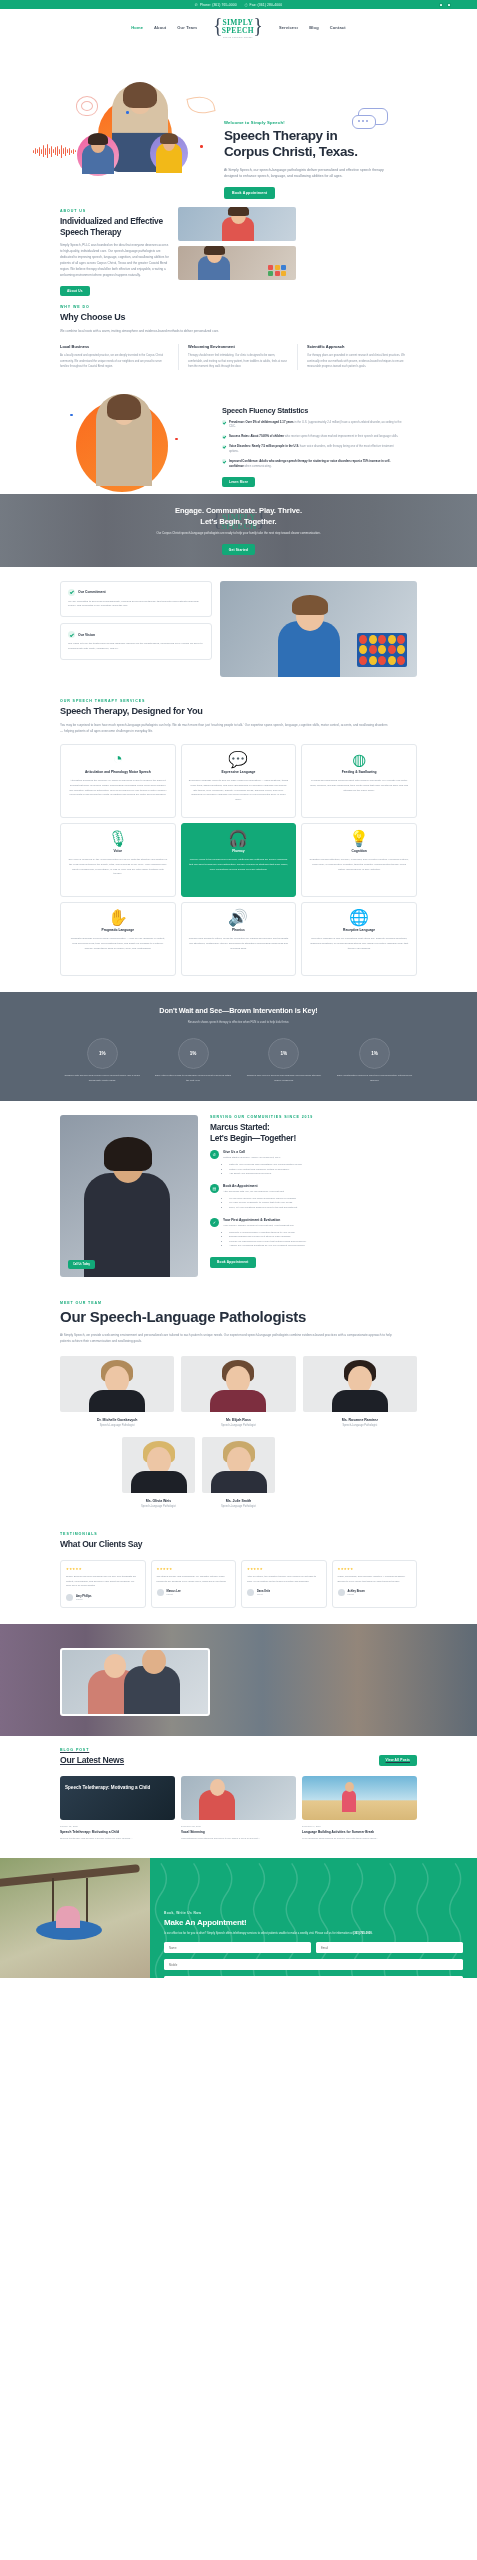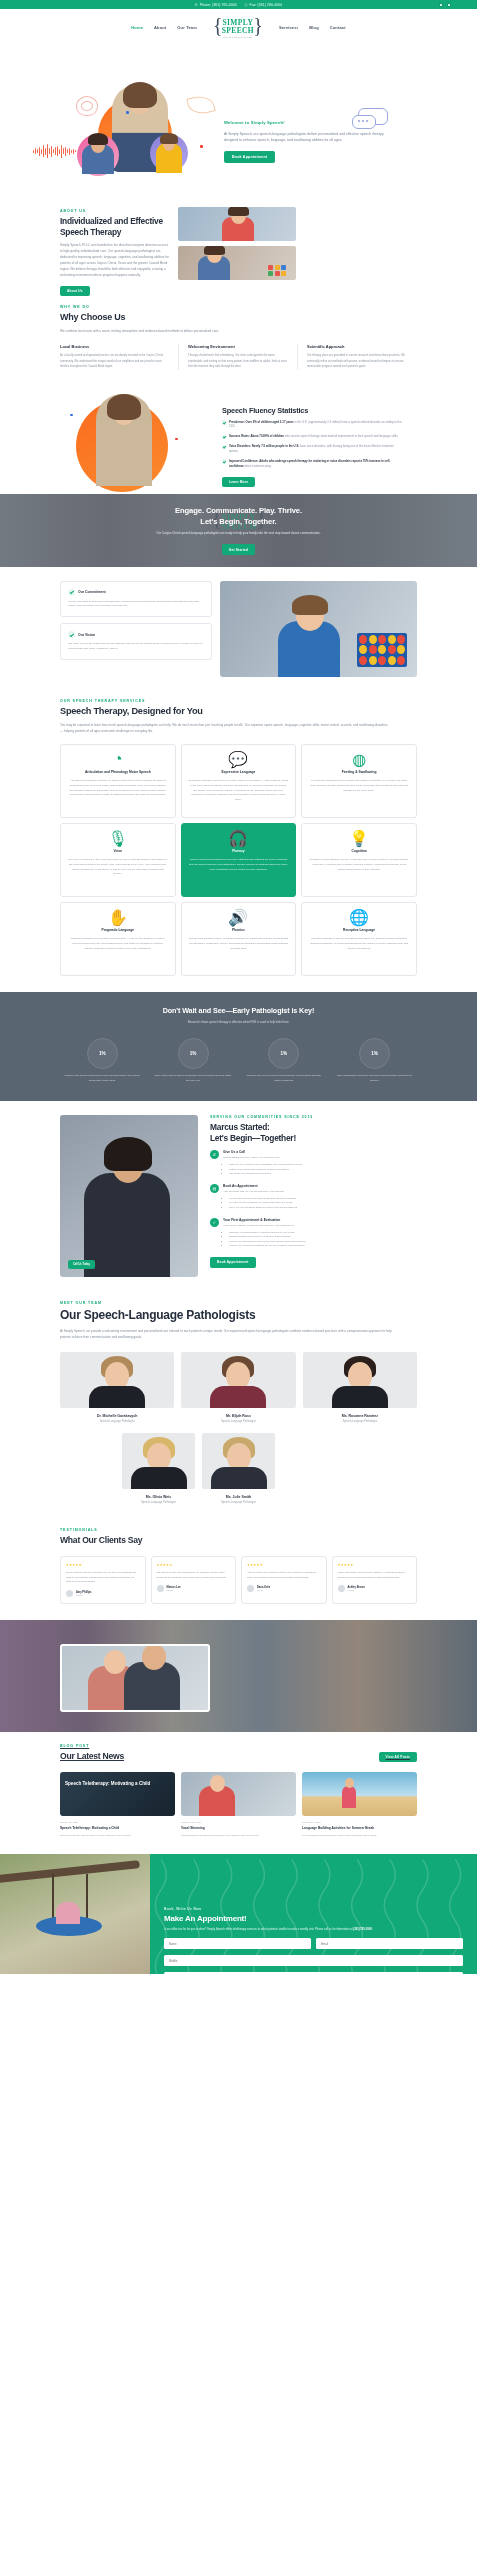--- a/index.html
+++ b/index.html
@@ -363,20 +363,24 @@
     <div class="dot-o"></div>
     <div class="speech-bubbles">
       <div class="bb b1"></div>
         <div class="bb b2"></div>
       <div class="d" style="left:6px"></div>
         <div class="d" style="left:10px"></div>
         <div class="d" style="left:14px"></div>
     </div>
     <div class="hero-copy">
       <div class="eyebrow">Welcome to Simply Speech!</div>
+      <h1 class="hero-title">
+        <span>Speech Therapy in</span><br>
+        <span>Corpus Christi, Texas.</span>
+      </h1>
       <p class="hero-text">At Simply Speech, our speech-language pathologists deliver personalized and effective speech therapy designed to enhance speech, language, and swallowing abilities for all ages.</p>
       <button class="btn" style="margin-top:7px">Book Appointment</button>
     </div>
   </div>
 
   <div class="about" style="height:100px">
     <div class="about-left">
       <div class="eyebrow caps">About Us</div>
       <h2 class="sec-title">
         <span>Individualized and Effective</span><br>
@@ -564,21 +568,21 @@
             <div class="si">🌐</div>
             <h4>Receptive Language</h4>
             <p>Receptive language is how we understand what others say. Difficulty following directions, answering questions, or comprehending stories may signal a receptive language delay that therapy can address.</p>
           </div>
         </div>
     </div>
   </div>
 
   <div class="early">
     <div class="wrap">
-      <h2>Don't Wait and See—Early Pathologist is Key!</h2>
+      <h2>Don't Wait and See—Brown Intervention is Key!</h2>
       <div class="sub">Research shows speech therapy is effective when FUN is used to help kids thrive.</div>
       <div class="early-grid" id="early-grid">
           <div>
             <div class="circ">1%</div>
             <div class="early-cap">Children with speech delays who receive support before age 5 make significantly faster gains.</div>
           </div>
           <div>
             <div class="circ">1%</div>
             <div class="early-cap">Early intervention leads to measurable improvement in speech within the first year.</div>
           </div>
@@ -646,21 +650,21 @@
             </div>
           </div>
         <button class="btn sm" style="margin-top:8px">Book Appointment</button>
       </div>
     </div>
   </div>
 
   <div class="team">
     <div class="wrap">
       <div class="eyebrow caps">Meet Our Team</div>
-      <h2 class="sec-title" style="font-size:12px">Our Speech-Language Pathologists</h2>
+      <h2 class="sec-title" style="font-size:15px">Our Speech-Language Pathologists</h2>
       <p class="body-sm" style="width:340px">At Simply Speech, we provide a welcoming environment and personalized care tailored to each patient's unique needs. Our experienced speech-language pathologists combine evidence-based practices with a compassionate approach to help patients achieve their communication and swallowing goals.</p>
       <div class="team-grid" id="team-row-1">
           <div class="tcard">
             <div class="tphoto">
               <div class="hair" style="background:#b08a5a"></div>
               <div class="head"></div>
               <div class="body" style="background:#1d2027"></div>
             </div>
             <div class="tname">Dr. Michelle Gorakavych</div>
             <div class="trole">Speech-Language Pathologist</div>

